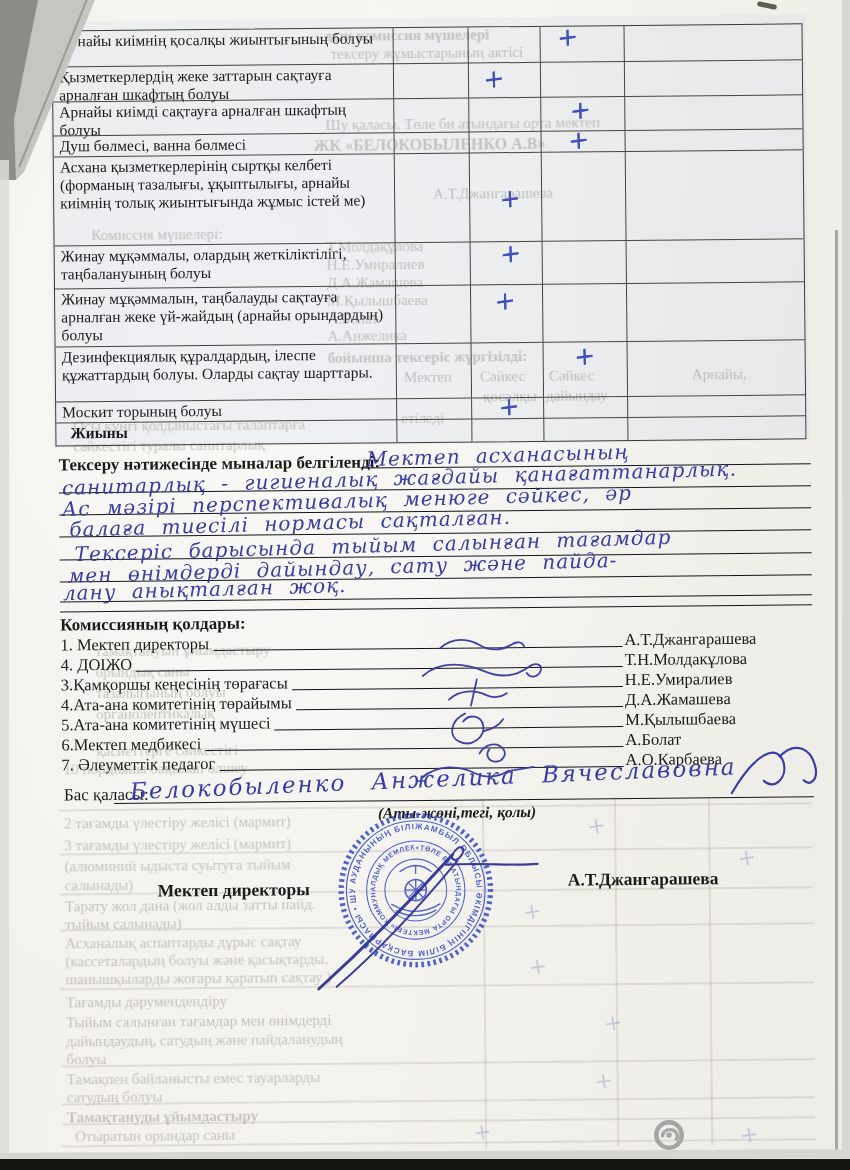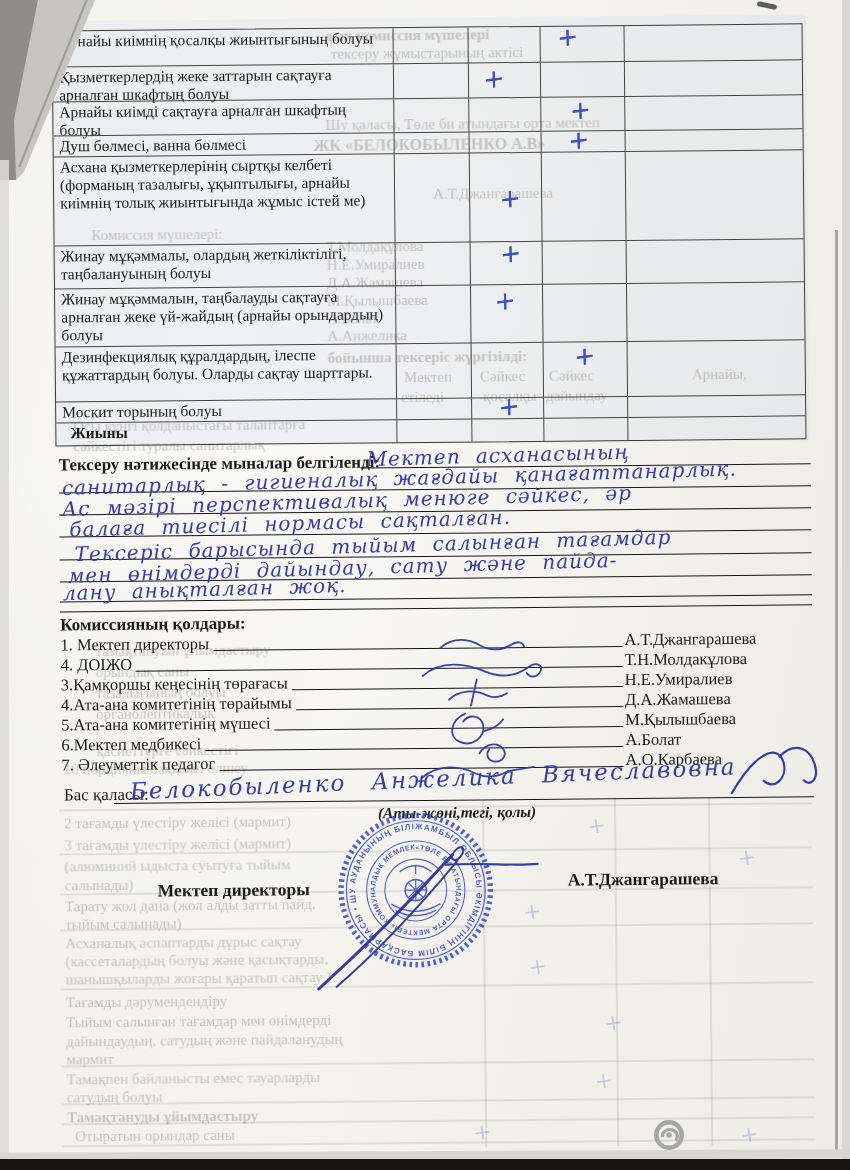--- a/index.html
+++ b/index.html
@@ -106,21 +106,21 @@
         <div class="ghost" style="left: 437px; top: 186px;">А.Т.Джангарашева</div>
         <div class="ghost" style="left: 95px; top: 224px;">Комиссия мүшелері:</div>
         <div class="ghost" style="left: 330px; top: 238px;">Т.Молдақұлова</div>
         <div class="ghost" style="left: 330px; top: 256px;">Н.Е.Умиралиев</div>
         <div class="ghost" style="left: 330px; top: 274px;">Д.А.Жамашева</div>
         <div class="ghost" style="left: 330px; top: 292px;">М.Қылышбаева</div>
         <div class="ghost" style="left: 330px; top: 310px;">А.Болат</div>
         <div class="ghost" style="left: 330px; top: 327px;">А.Анжелика</div>
         <div class="ghost b" style="left: 330px; top: 349px;">бойынша тексеріс жүргізілді:</div>
         <div class="ghost" style="left: 406px; top: 369px;">Мектеп</div>
-        <div class="ghost" style="left: 403px; top: 389px;">етіледі</div>
+        <div class="ghost" style="left: 403px; top: 410px;">етіледі</div>
         <div class="ghost" style="left: 482px; top: 369px;">Сәйкес</div>
         <div class="ghost" style="left: 485px; top: 389px;">қосалқы</div>
         <div class="ghost" style="left: 551px; top: 369px;">Сәйкес</div>
         <div class="ghost" style="left: 548px; top: 389px;">дайындау</div>
         <div class="ghost" style="left: 694px; top: 369px;">Арнайы,</div>
         <div class="ghost" style="left: 75px; top: 415px;">Осы күнгі қолданыстағы талаптарға</div>
         <div class="ghost" style="left: 75px; top: 435px;">сәйкестігі туралы санитарлық</div>
         <div class="ghost" style="left: 95px; top: 640px;">тамақтануын ұйымдастыру</div>
         <div class="ghost" style="left: 95px; top: 661px;">орындық саны</div>
         <div class="ghost" style="left: 95px; top: 682px;">тазалығының болуы</div>
@@ -132,21 +132,21 @@
         <div class="ghost" style="left: 62px; top: 855px;">(алюминий ыдыста суытуға тыйым</div>
         <div class="ghost" style="left: 62px; top: 874px;">салынады)</div>
         <div class="ghost" style="left: 62px; top: 895px;">Тарату жол дана (жол алды затты пайд.</div>
         <div class="ghost" style="left: 62px; top: 913px;">тыйым салынады)</div>
         <div class="ghost" style="left: 62px; top: 932px;">Асханалық аспаптарды дұрыс сақтау</div>
         <div class="ghost" style="left: 62px; top: 950px;">(кассеталардың болуы және қасықтарды,</div>
         <div class="ghost" style="left: 62px; top: 968px;">шанышқыларды жоғары қаратып сақтау )</div>
         <div class="ghost" style="left: 62px; top: 991px;">Тағамды дәрумендендіру</div>
         <div class="ghost" style="left: 62px; top: 1011px;">Тыйым салынған тағамдар мен өнімдерді</div>
         <div class="ghost" style="left: 62px; top: 1030px;">дайындаудың, сатудың және пайдаланудың</div>
-        <div class="ghost" style="left: 62px; top: 1048px;">мармит</div>
+        <div class="ghost" style="left: 62px; top: 1048px;">болуы</div>
         <div class="ghost" style="left: 62px; top: 1068px;">Тамақпен байланысты емес тауарларды</div>
         <div class="ghost" style="left: 62px; top: 1086px;">сатудың болуы</div>
         <div class="ghost b" style="left: 62px; top: 1106px;">Тамақтануды ұйымдастыру</div>
         <div class="ghost" style="left: 70px; top: 1125px;">Отыратын орындар саны</div>
         <div class="gplus" style="left: 585px; top: 815px;">+</div>
         <div class="gplus" style="left: 735px; top: 848px;">+</div>
         <div class="gplus" style="left: 520px; top: 900px;">+</div>
         <div class="gplus" style="left: 525px; top: 955px;">+</div>
         <div class="gplus" style="left: 600px; top: 1012px;">+</div>
         <div class="gplus" style="left: 590px; top: 1070px;">+</div>

